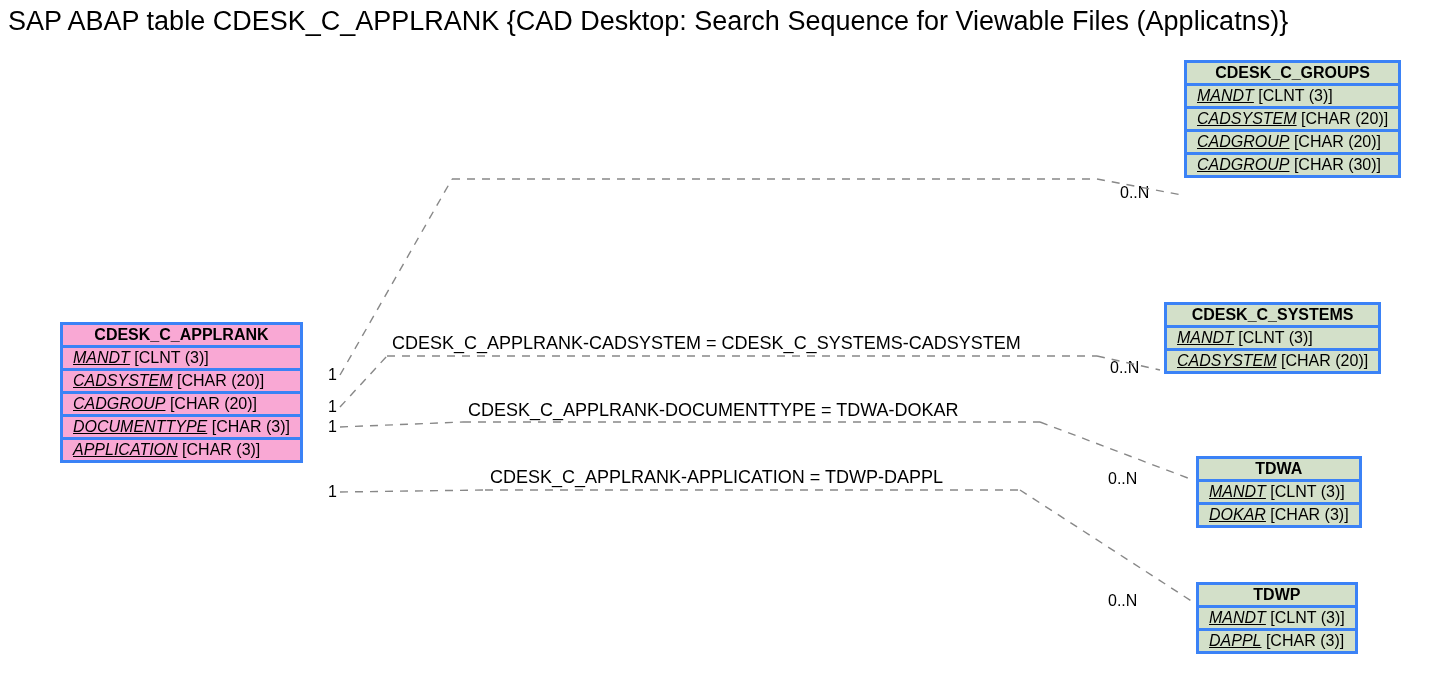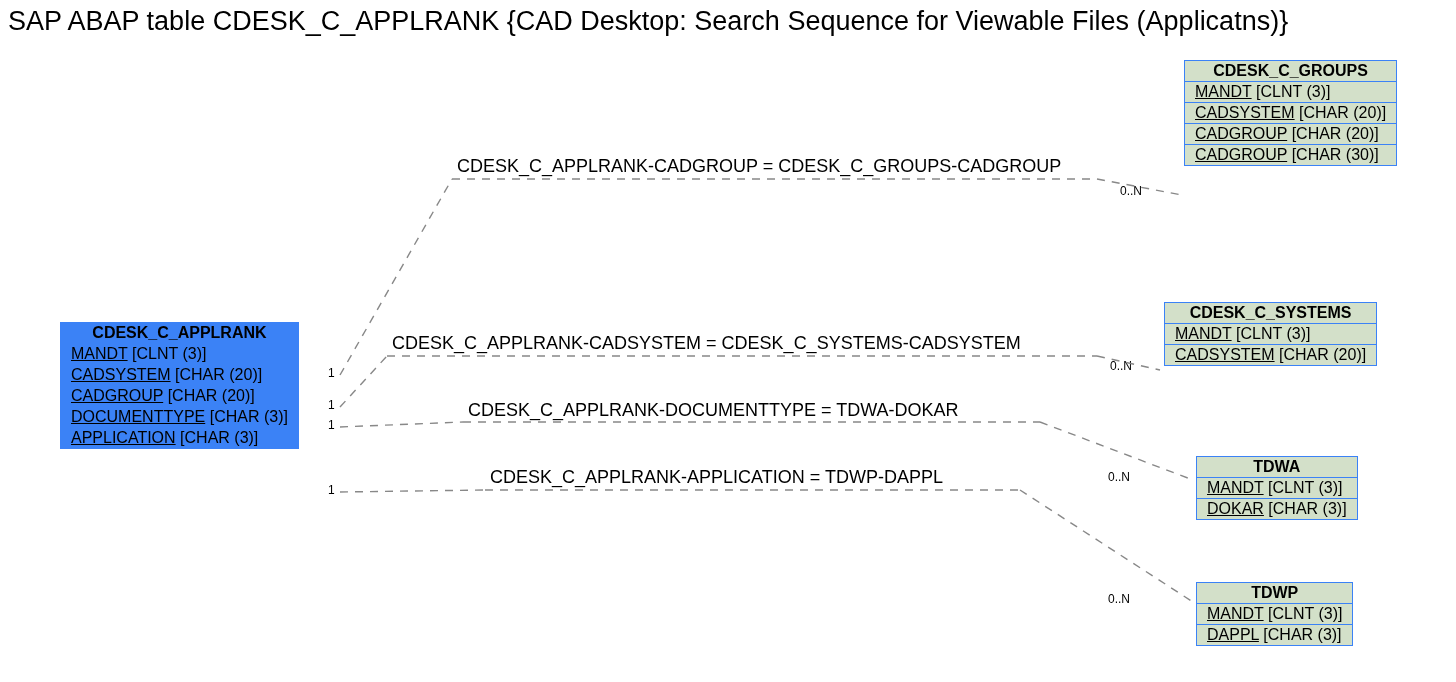--- a/index.html
+++ b/index.html
@@ -1,25 +1,25 @@
 <!DOCTYPE html>
 <html><head>
 <meta charset="utf-8">
 <style>
   html,body{margin:0;padding:0;background:#fff;font-family:Arial,Helvetica,sans-serif;color:#000}
   .canvas{position:relative;width:1456px;height:682px}
   .title{position:absolute;left:8px;top:6px;font-size:27px;white-space:nowrap}
   .tbl{position:absolute;border-collapse:collapse;font-size:16px}
-  .tbl td,.tbl th{border:1px solid #3b82f6;padding:1px 10px;white-space:nowrap}
+  .tbl td,.tbl th{border:3px solid #3b82f6;padding:1px 10px;white-space:nowrap}
   .tbl th{font-weight:bold;text-align:center}
-  .main th,.main td{background:#3b82f6}
+  .main th,.main td{background:#f9a8d4}
   .rel th,.rel td{background:#d3e0c9}
-  .fieldname{text-decoration:underline}
+  .fieldname{font-style:italic;text-decoration:underline}
   .rel-label{position:absolute;font-size:18px;white-space:nowrap}
-  .small-label{position:absolute;font-size:12px}
+  .small-label{position:absolute;font-size:16px}
   svg{position:absolute;left:0;top:0;pointer-events:none}
   svg line{stroke:#888;stroke-width:1.4;stroke-dasharray:8 7}
 </style>
 </head>
 <body>
 <div class="canvas">
 
 <div class="title">SAP ABAP table CDESK_C_APPLRANK {CAD Desktop: Search Sequence for Viewable Files (Applicatns)}</div>
 
 <table class="tbl main" style="left:60px;top:322px">
@@ -100,21 +100,20 @@
         </tr>
   <tr>
           <td><span class="fieldname">MANDT</span> <span>[CLNT (3)]</span></td>
         </tr>
   <tr>
           <td><span class="fieldname">DAPPL</span> <span>[CHAR (3)]</span></td>
         </tr>
 </tbody>
     </table>
 
-<div class="rel-label" style="left:457px;top:156px">CDESK_C_APPLRANK-CADGROUP = CDESK_C_GROUPS-CADGROUP</div>
 <div class="rel-label" style="left:468px;top:400px">CDESK_C_APPLRANK-DOCUMENTTYPE = TDWA-DOKAR</div>
 <div class="rel-label" style="left:392px;top:333px">CDESK_C_APPLRANK-CADSYSTEM = CDESK_C_SYSTEMS-CADSYSTEM</div>
 <div class="rel-label" style="left:490px;top:467px">CDESK_C_APPLRANK-APPLICATION = TDWP-DAPPL</div>
 
 <div class="small-label" style="left:328px;top:366px">1</div>
 <div class="small-label" style="left:328px;top:398px">1</div>
 <div class="small-label" style="left:328px;top:418px">1</div>
 <div class="small-label" style="left:328px;top:483px">1</div>
 
 <div class="small-label" style="left:1120px;top:184px">0..N</div>

